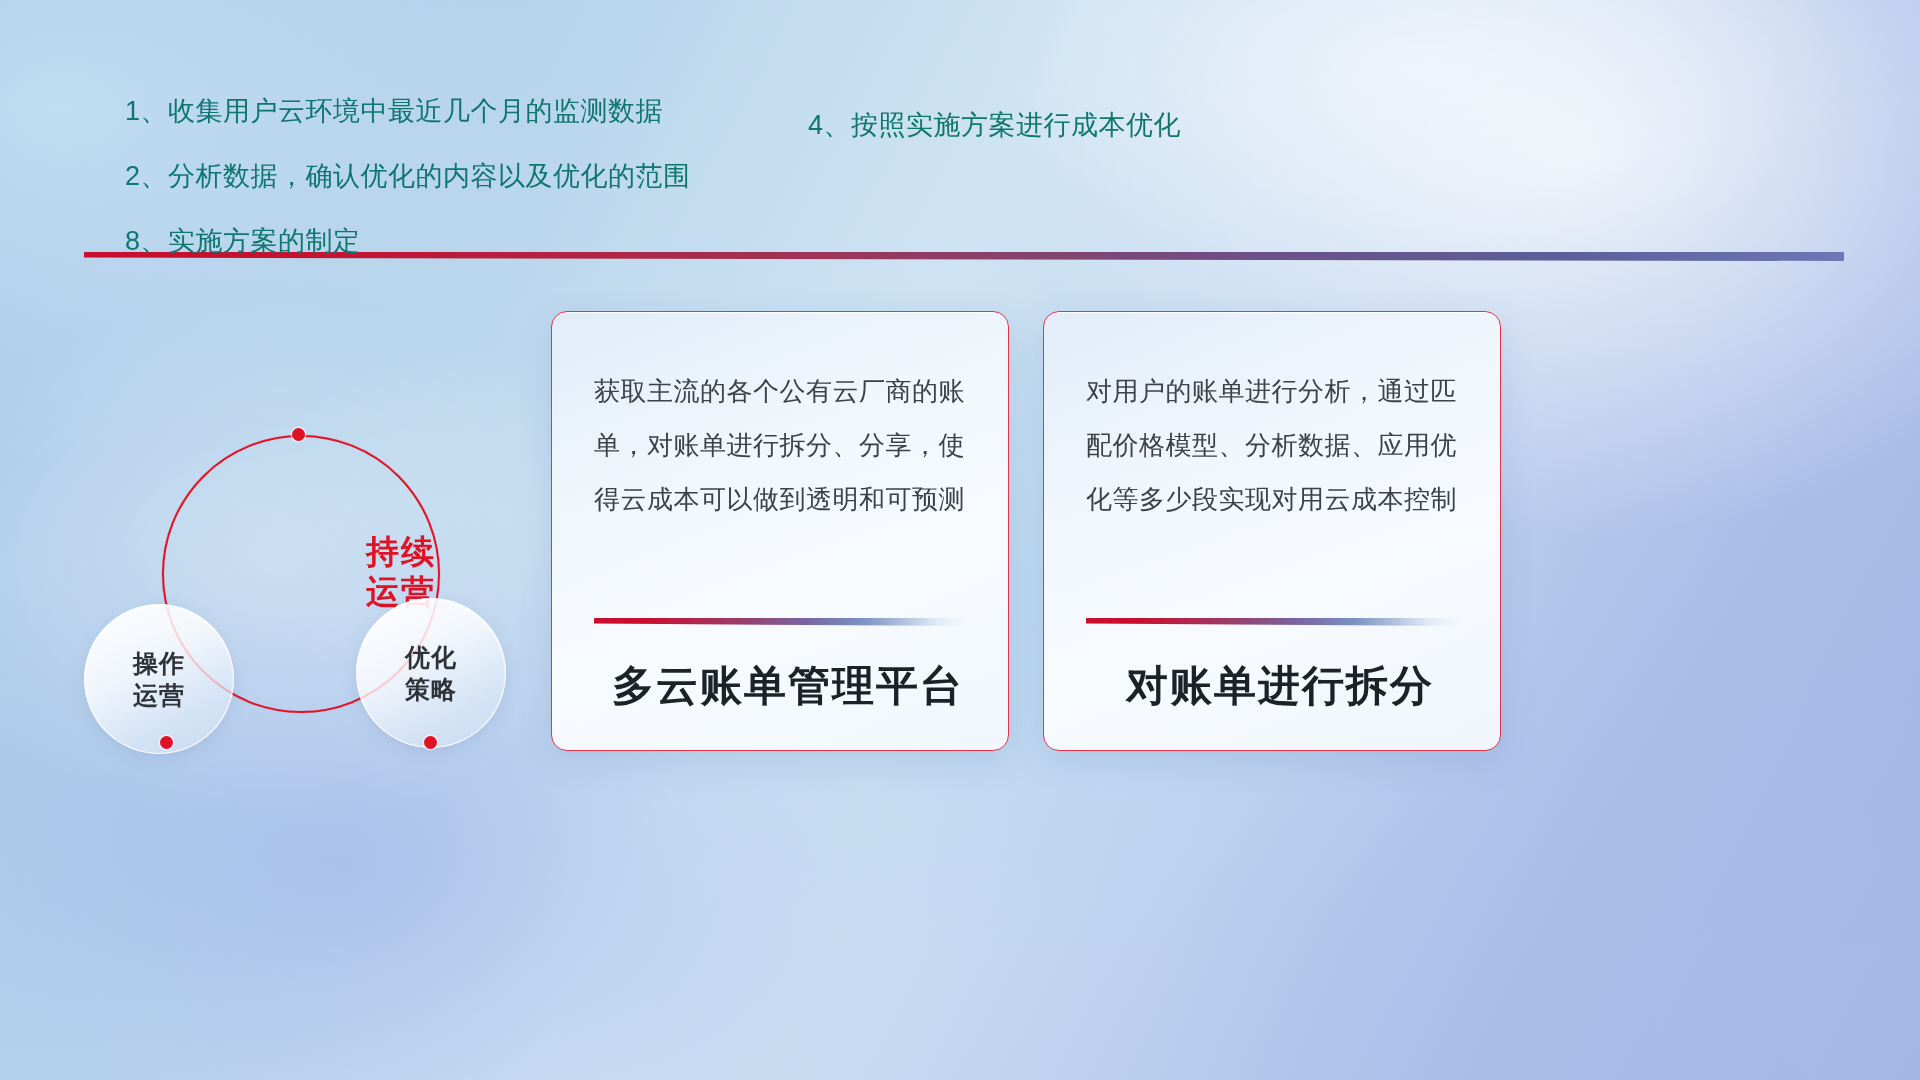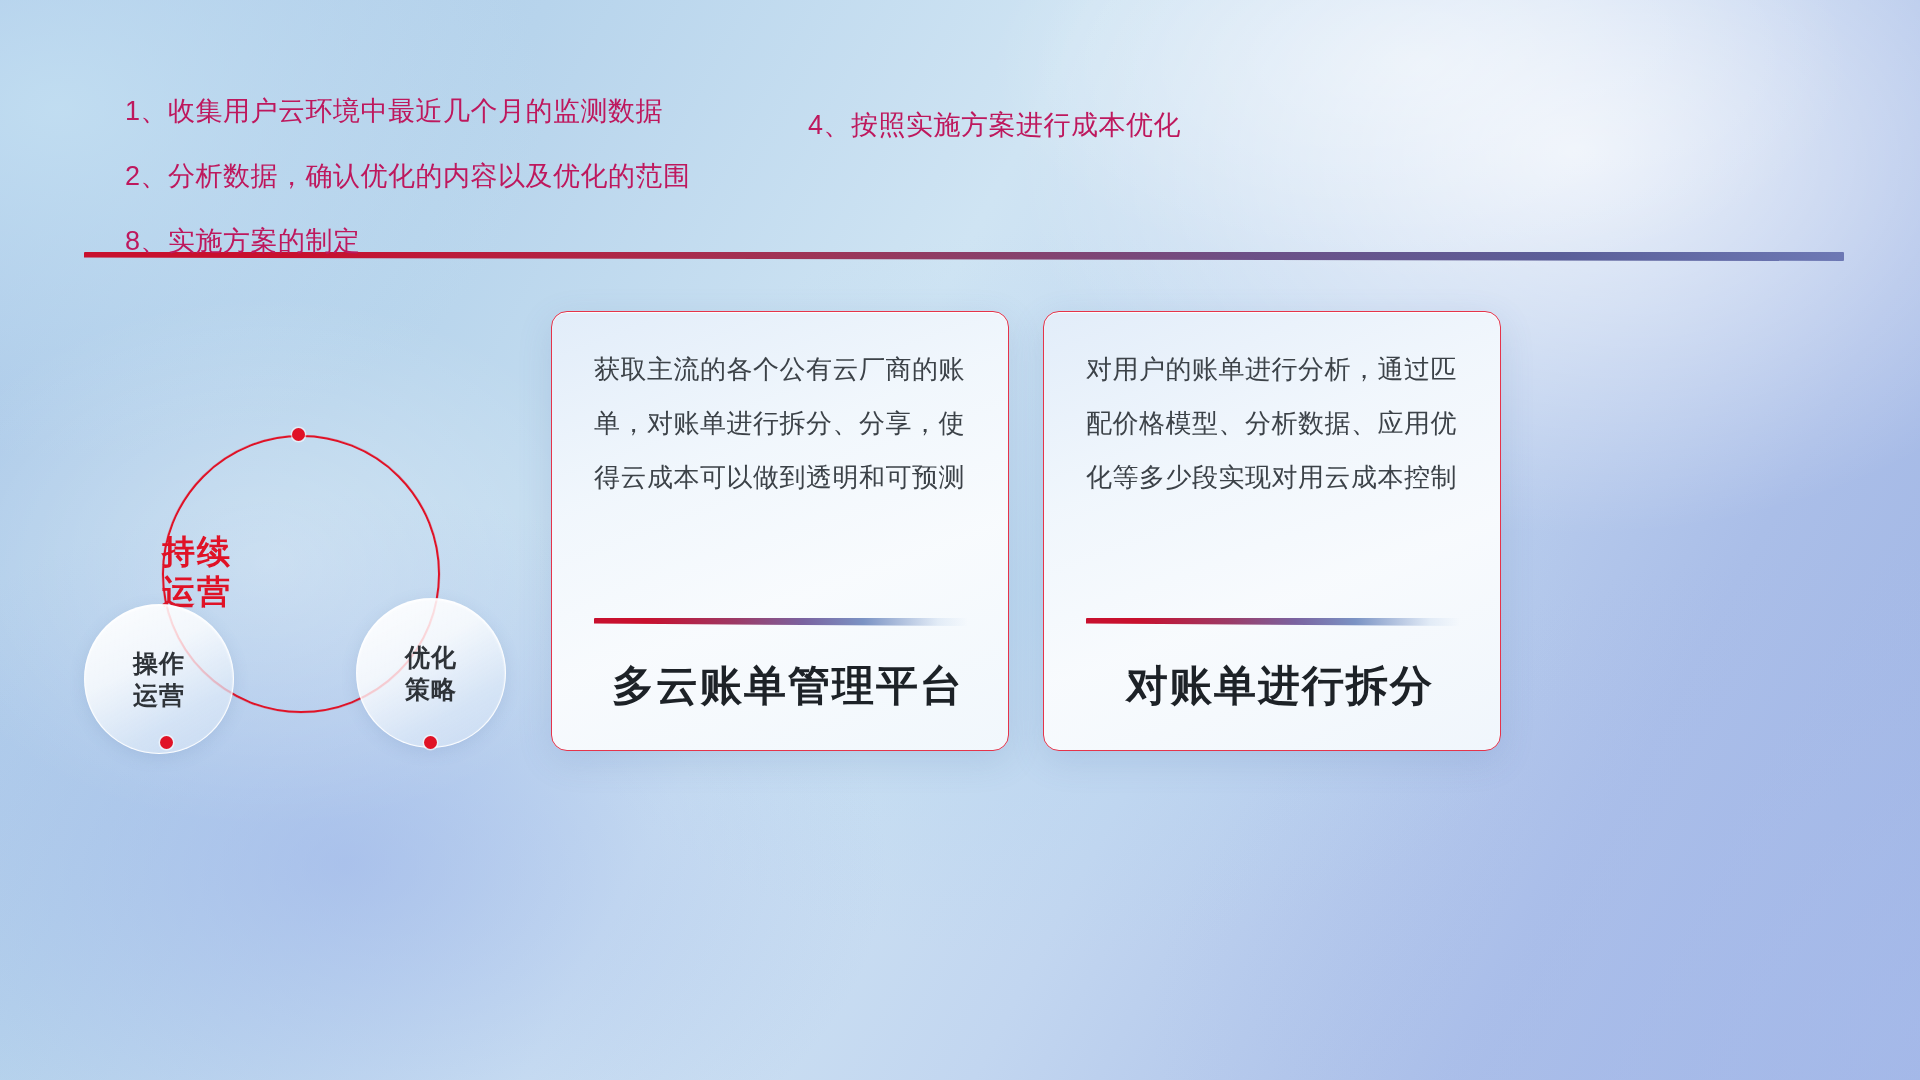--- a/index.html
+++ b/index.html
@@ -23,21 +23,21 @@
   #bg::after{
     content:"";position:absolute;inset:0;
     background:
       radial-gradient(520px 380px at 14% 52%, rgba(255,255,255,.30) 0%, rgba(255,255,255,0) 70%),
       radial-gradient(600px 300px at 74% 6%,  rgba(255,255,255,.45) 0%, rgba(255,255,255,0) 72%);
   }
 
   
   .bullets{position:absolute;z-index:5;color:#7b8794;}
   .bullets .line{
-    font-size:27px;line-height:1;color:#be185d;
+    font-size:27px;line-height:1;color:#0f766e;
     white-space:nowrap;letter-spacing:.5px;font-weight:400;
   }
   #bullets-left{left:125px;top:98px;}
   #bullets-left .line{margin-bottom:38px;}
   #bullets-right{left:808px;top:112px;}
   #bullets-right .line{margin-bottom:38px;}
 
   
   #divider{
     position:absolute;left:84px;top:252px;width:1760px;height:9px;z-index:4;
@@ -66,42 +66,42 @@
   #c-left  {left:4px; top:314px;width:148px;height:148px;}
   #c-right {left:276px;top:308px;width:148px;height:148px;}
 
   #big-ring{
     position:absolute;left:82px;top:145px;width:274px;height:274px;
     border-radius:50%;border:2.6px solid #e01226;background:transparent;
     box-shadow:0 0 0 .5px rgba(224,18,38,.25);
   }
   #ring-label{
     position:absolute;left:82px;top:145px;width:274px;height:274px;
-    display:flex;align-items:center;justify-content:flex-start;
+    display:flex;align-items:center;justify-content:flex-end;
   }
   #ring-label .t{
     font-size:33px;line-height:1.22;font-weight:800;color:#e01226;
     letter-spacing:2px;white-space:pre-line;text-align:center;
   }
   .node-dot{
     position:absolute;width:13px;height:13px;border-radius:50%;
     background:#e01226;box-shadow:0 0 0 1.5px rgba(255,255,255,.55);
   }
   #dot-top  {left:212px;top:138px;}
   #dot-left {left:80px; top:446px;}
   #dot-right{left:344px;top:446px;}
 
   
   .card{
     position:absolute;z-index:7;box-sizing:border-box;
     border-radius:16px;
     border:1.8px solid #e5344a;
     background:linear-gradient(160deg,rgba(228,238,250,.93) 0%,rgba(243,248,253,.95) 34%,rgba(250,252,254,.96) 62%,rgba(244,249,253,.94) 100%);
     box-shadow:0 10px 34px rgba(80,110,165,.16), inset 0 1px 1px rgba(255,255,255,.9);
-    padding:30px 42px 0 42px;
+    padding:52px 42px 0 42px;
     overflow:hidden;
   }
   #card-1{left:551px;top:311px;width:458px;height:440px;}
   #card-2{left:1043px;top:311px;width:458px;height:440px;}
 
   .card .body{
     font-size:26px;line-height:54px;color:#3c4248;
     letter-spacing:.5px;font-weight:400;
   }
   .card .rule{

